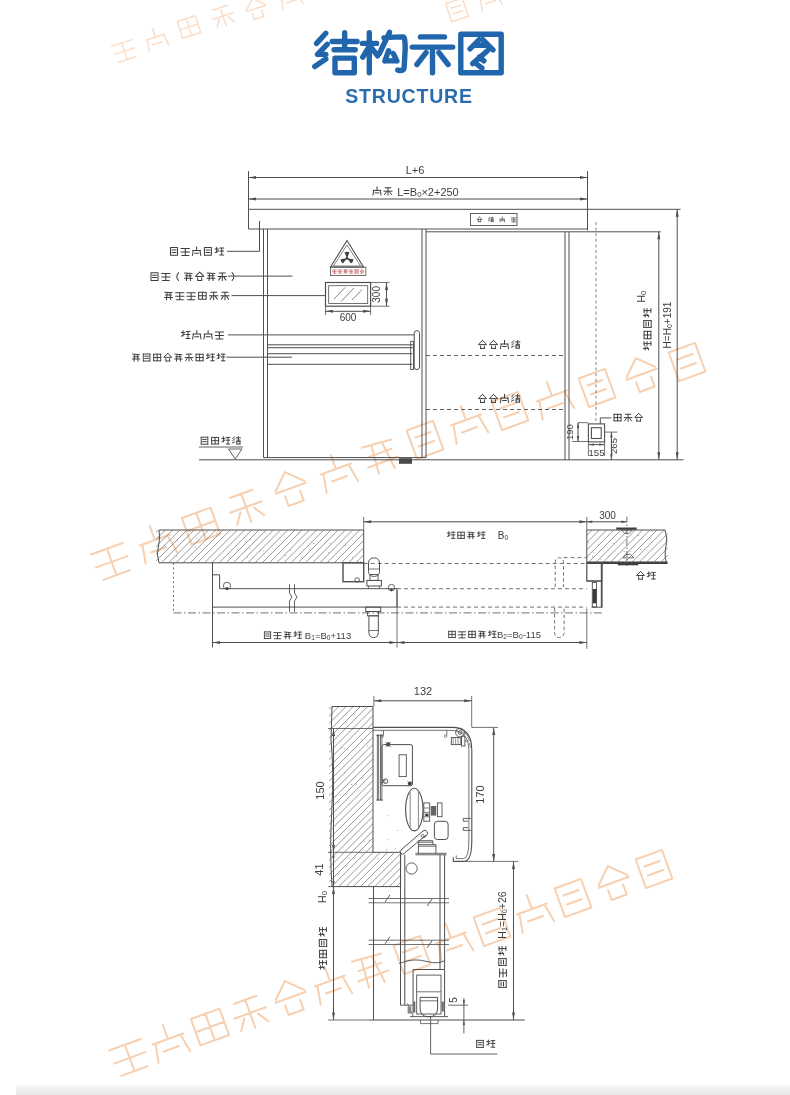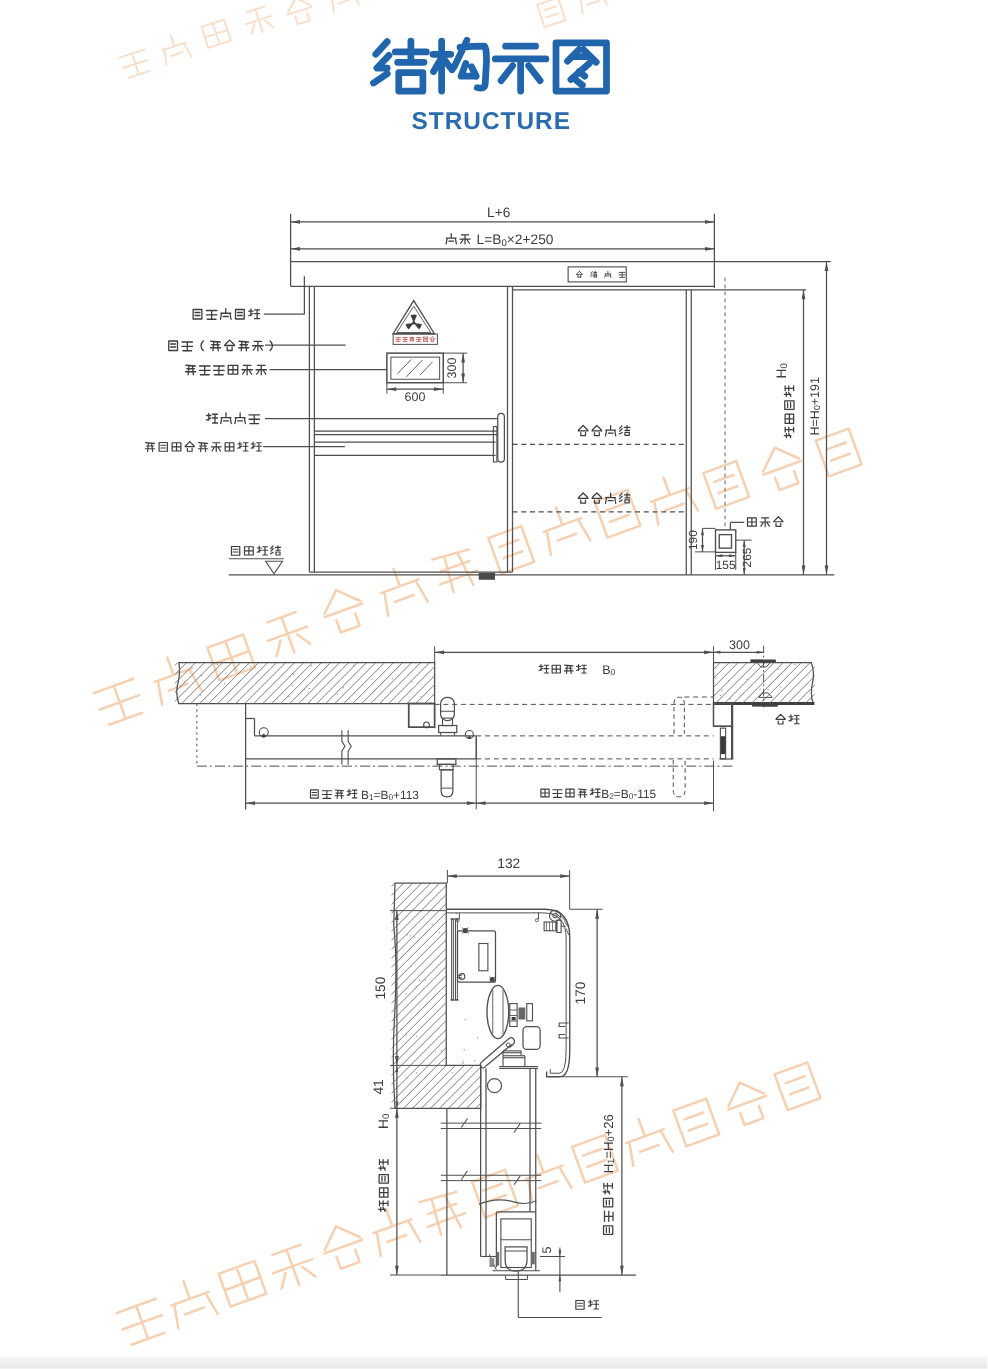--- a/index.html
+++ b/index.html
@@ -1,16 +1,16 @@
 <!DOCTYPE html>
 <html><head><meta charset="utf-8"><title>结构示图</title>
 <style>
 html,body{margin:0;padding:0;background:#fff;width:790px;height:1095px;overflow:hidden;}
 body{font-family:"Liberation Sans",sans-serif;position:relative;}
-#page{position:absolute;left:0;top:0;width:641px;height:1095px;text-decoration:underline;}
+#page{position:absolute;left:16px;top:0;width:641px;height:1095px;text-decoration:underline;}
 #nextsec{position:absolute;left:0;top:1085px;width:790px;height:10px;background:linear-gradient(#f7f7f7,#e8e8e8);}
 </style></head>
 <body>
 
 <div id="page">
 <svg xmlns="http://www.w3.org/2000/svg" width="790" height="1095" viewBox="0 0 790 1095">
 <defs>
         <clipPath id="wallL2">
           <rect x="140" y="530" width="207.7" height="33"></rect>
         </clipPath>

